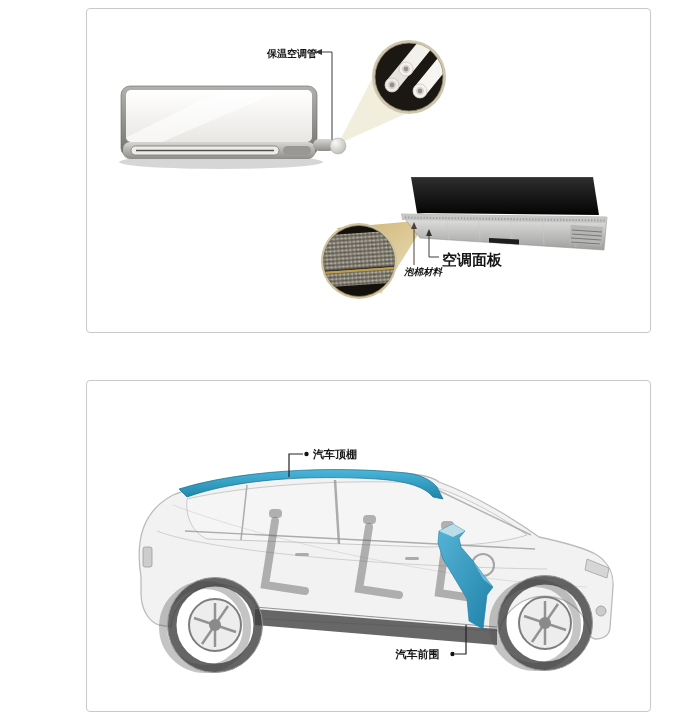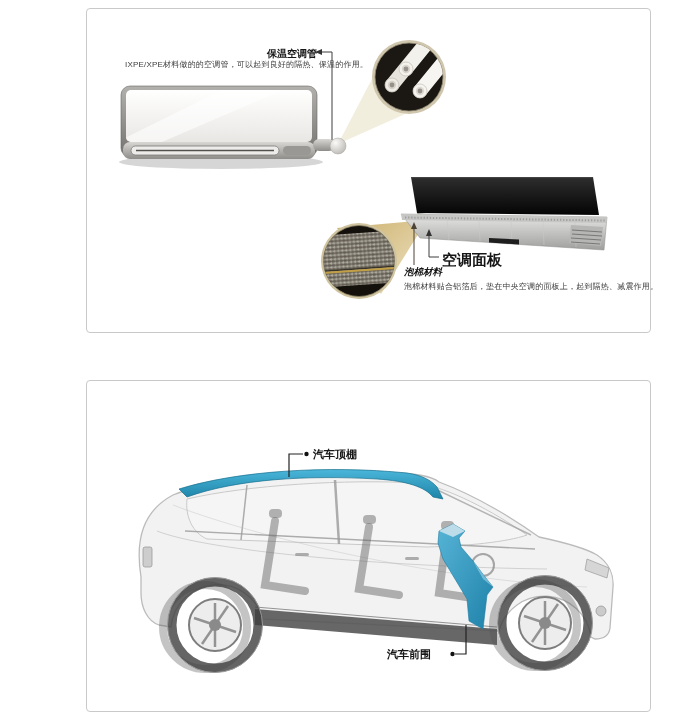--- a/index.html
+++ b/index.html
@@ -11,21 +11,21 @@
   #panel-car{top:380px;height:330px;}
   .panel svg{position:absolute;left:0;top:0;}
   .lbl{position:absolute;font-weight:bold;white-space:nowrap;color:#161616;}
   .desc{position:absolute;font-size:8px;color:#3c3c3c;white-space:nowrap;letter-spacing:0.2px;}
   .lbl-pipe{left:176px;top:38px;width:54px;font-size:10px;text-align:right;}
   .desc-pipe{left:38px;top:50px;}
   .lbl-panel{left:355px;top:242px;font-size:15px;}
   .lbl-foam{left:317px;top:257px;font-size:9.5px;font-style:italic;}
   .desc-foam{left:317px;top:272px;}
   .lbl-roof{left:226px;top:66px;font-size:11px;}
-  .lbl-front{left:300px;top:266px;width:61px;font-size:11px;text-align:left;font-family:Liberation Mono, monospace;}
+  .lbl-front{left:300px;top:266px;width:61px;font-size:11px;text-align:center;font-family:Liberation Mono, monospace;}
 </style>
 </head>
 <body>
 
 <div id="stage">
 
   <div class="panel" id="panel-ac">
     <svg width="563" height="323" viewBox="0 0 563 323">
       <defs>
         <linearGradient id="acFrame" x1="0" y1="0" x2="0" y2="1">
@@ -164,24 +164,22 @@
         <polygon points="342,220 339,227 345,227" fill="#333333" stroke="none"></polygon>
       </g>
 
       <g>
         <line x1="327" y1="218" x2="327" y2="256" stroke="#4c4335" stroke-width="1"></line>
         <polygon points="327,213 324,220 330,220" fill="#4c4335"></polygon>
       </g>
     </svg>
 
     <div class="lbl lbl-pipe">保温空调管</div>
-    <div class="desc desc-pipe">IXPE/XPE材料做的的空调管，可以起到良好的隔热、保温的作用。</div>
     <div class="lbl lbl-panel">空调面板</div>
     <div class="lbl lbl-foam">泡棉材料</div>
-    <div class="desc desc-foam">泡棉材料贴合铝箔后，垫在中央空调的面板上，起到隔热、减震作用。</div>
   </div>
 
   <div class="panel" id="panel-car">
     <svg width="562" height="330" viewBox="0 0 562 330">
       <defs>
         <linearGradient id="roofGrad" x1="0" y1="0" x2="0" y2="1">
           <stop offset="0" stop-color="#4ab6d9"></stop>
             <stop offset="1" stop-color="#1d84a8"></stop>
         </linearGradient>
         <linearGradient id="fwGrad" x1="0" y1="0" x2="1" y2="1">

